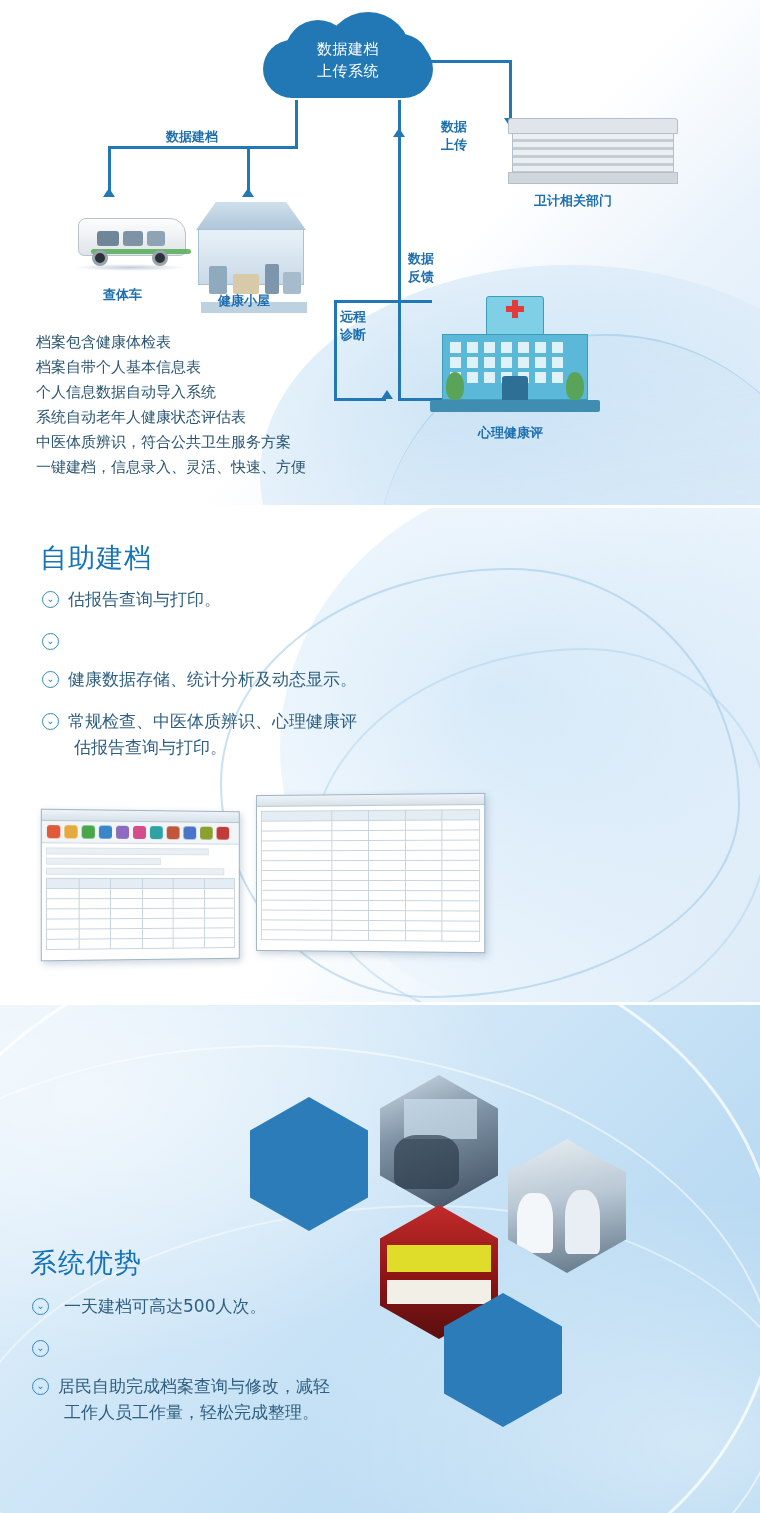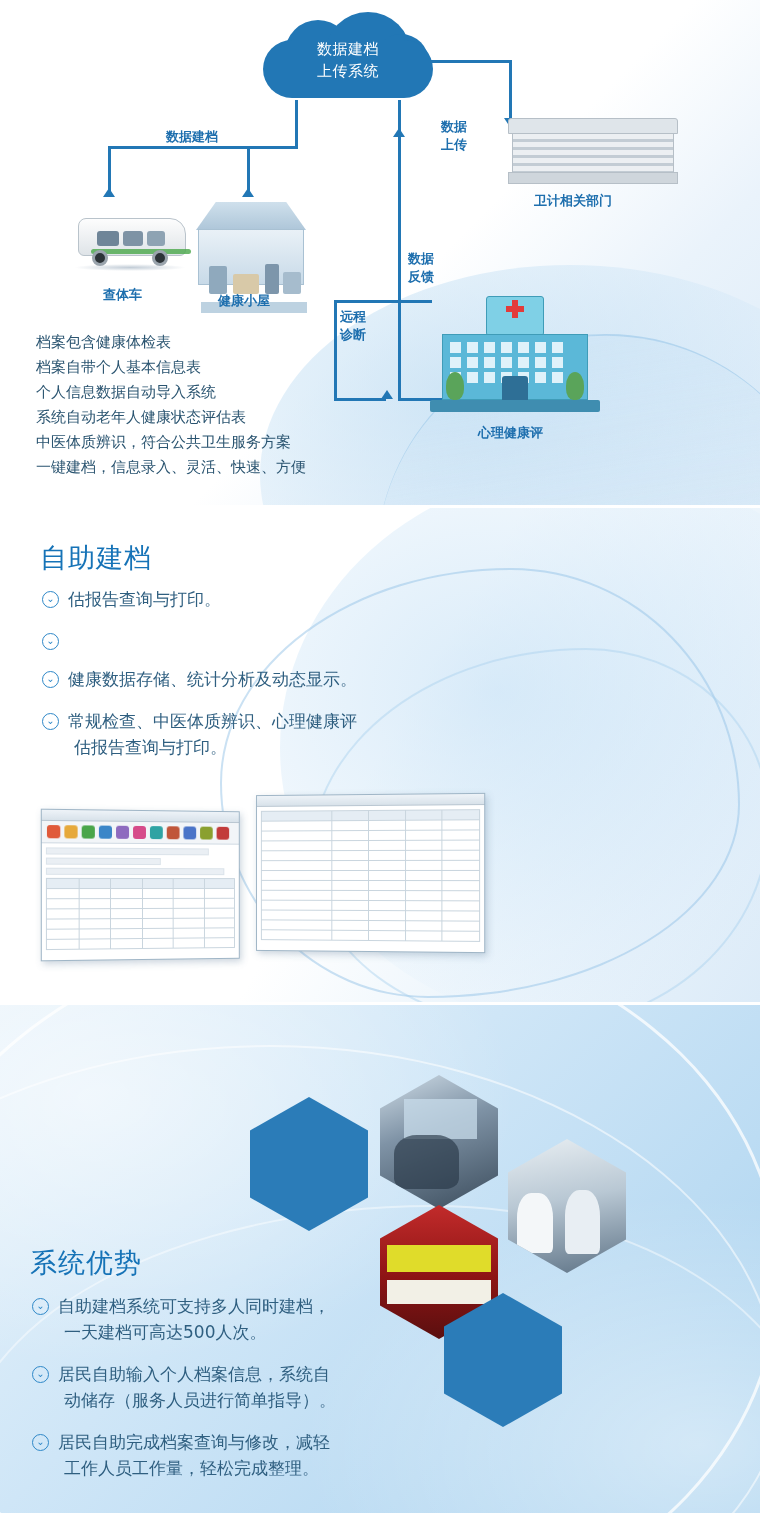--- a/index.html
+++ b/index.html
@@ -546,30 +546,25 @@
     </div>
     <div class="hex solid" style="left:194px; top:196px;"></div>
   </div>
 
   <div class="sec-title" style="left:30px; top:240px;">系统优势</div>
 
   <div class="blist" style="left:32px; top:288px; width:440px;">
     <div class="bitem">
       <div class="bicon">⌄</div>
       <div>
-        <div class="btext">自助建档系统可支持多人同时建档，</div>
         <div class="btext" style="padding-left:6px;">一天建档可高达500人次。</div>
       </div>
     </div>
     <div class="bitem">
       <div class="bicon">⌄</div>
-      <div>
-        <div class="btext">居民自助输入个人档案信息，系统自</div>
-        <div class="btext" style="padding-left:6px;">动储存（服务人员进行简单指导）。</div>
-      </div>
     </div>
     <div class="bitem">
       <div class="bicon">⌄</div>
       <div>
         <div class="btext">居民自助完成档案查询与修改，减轻</div>
         <div class="btext" style="padding-left:6px;">工作人员工作量，轻松完成整理。</div>
       </div>
     </div>
   </div>
 </div>

